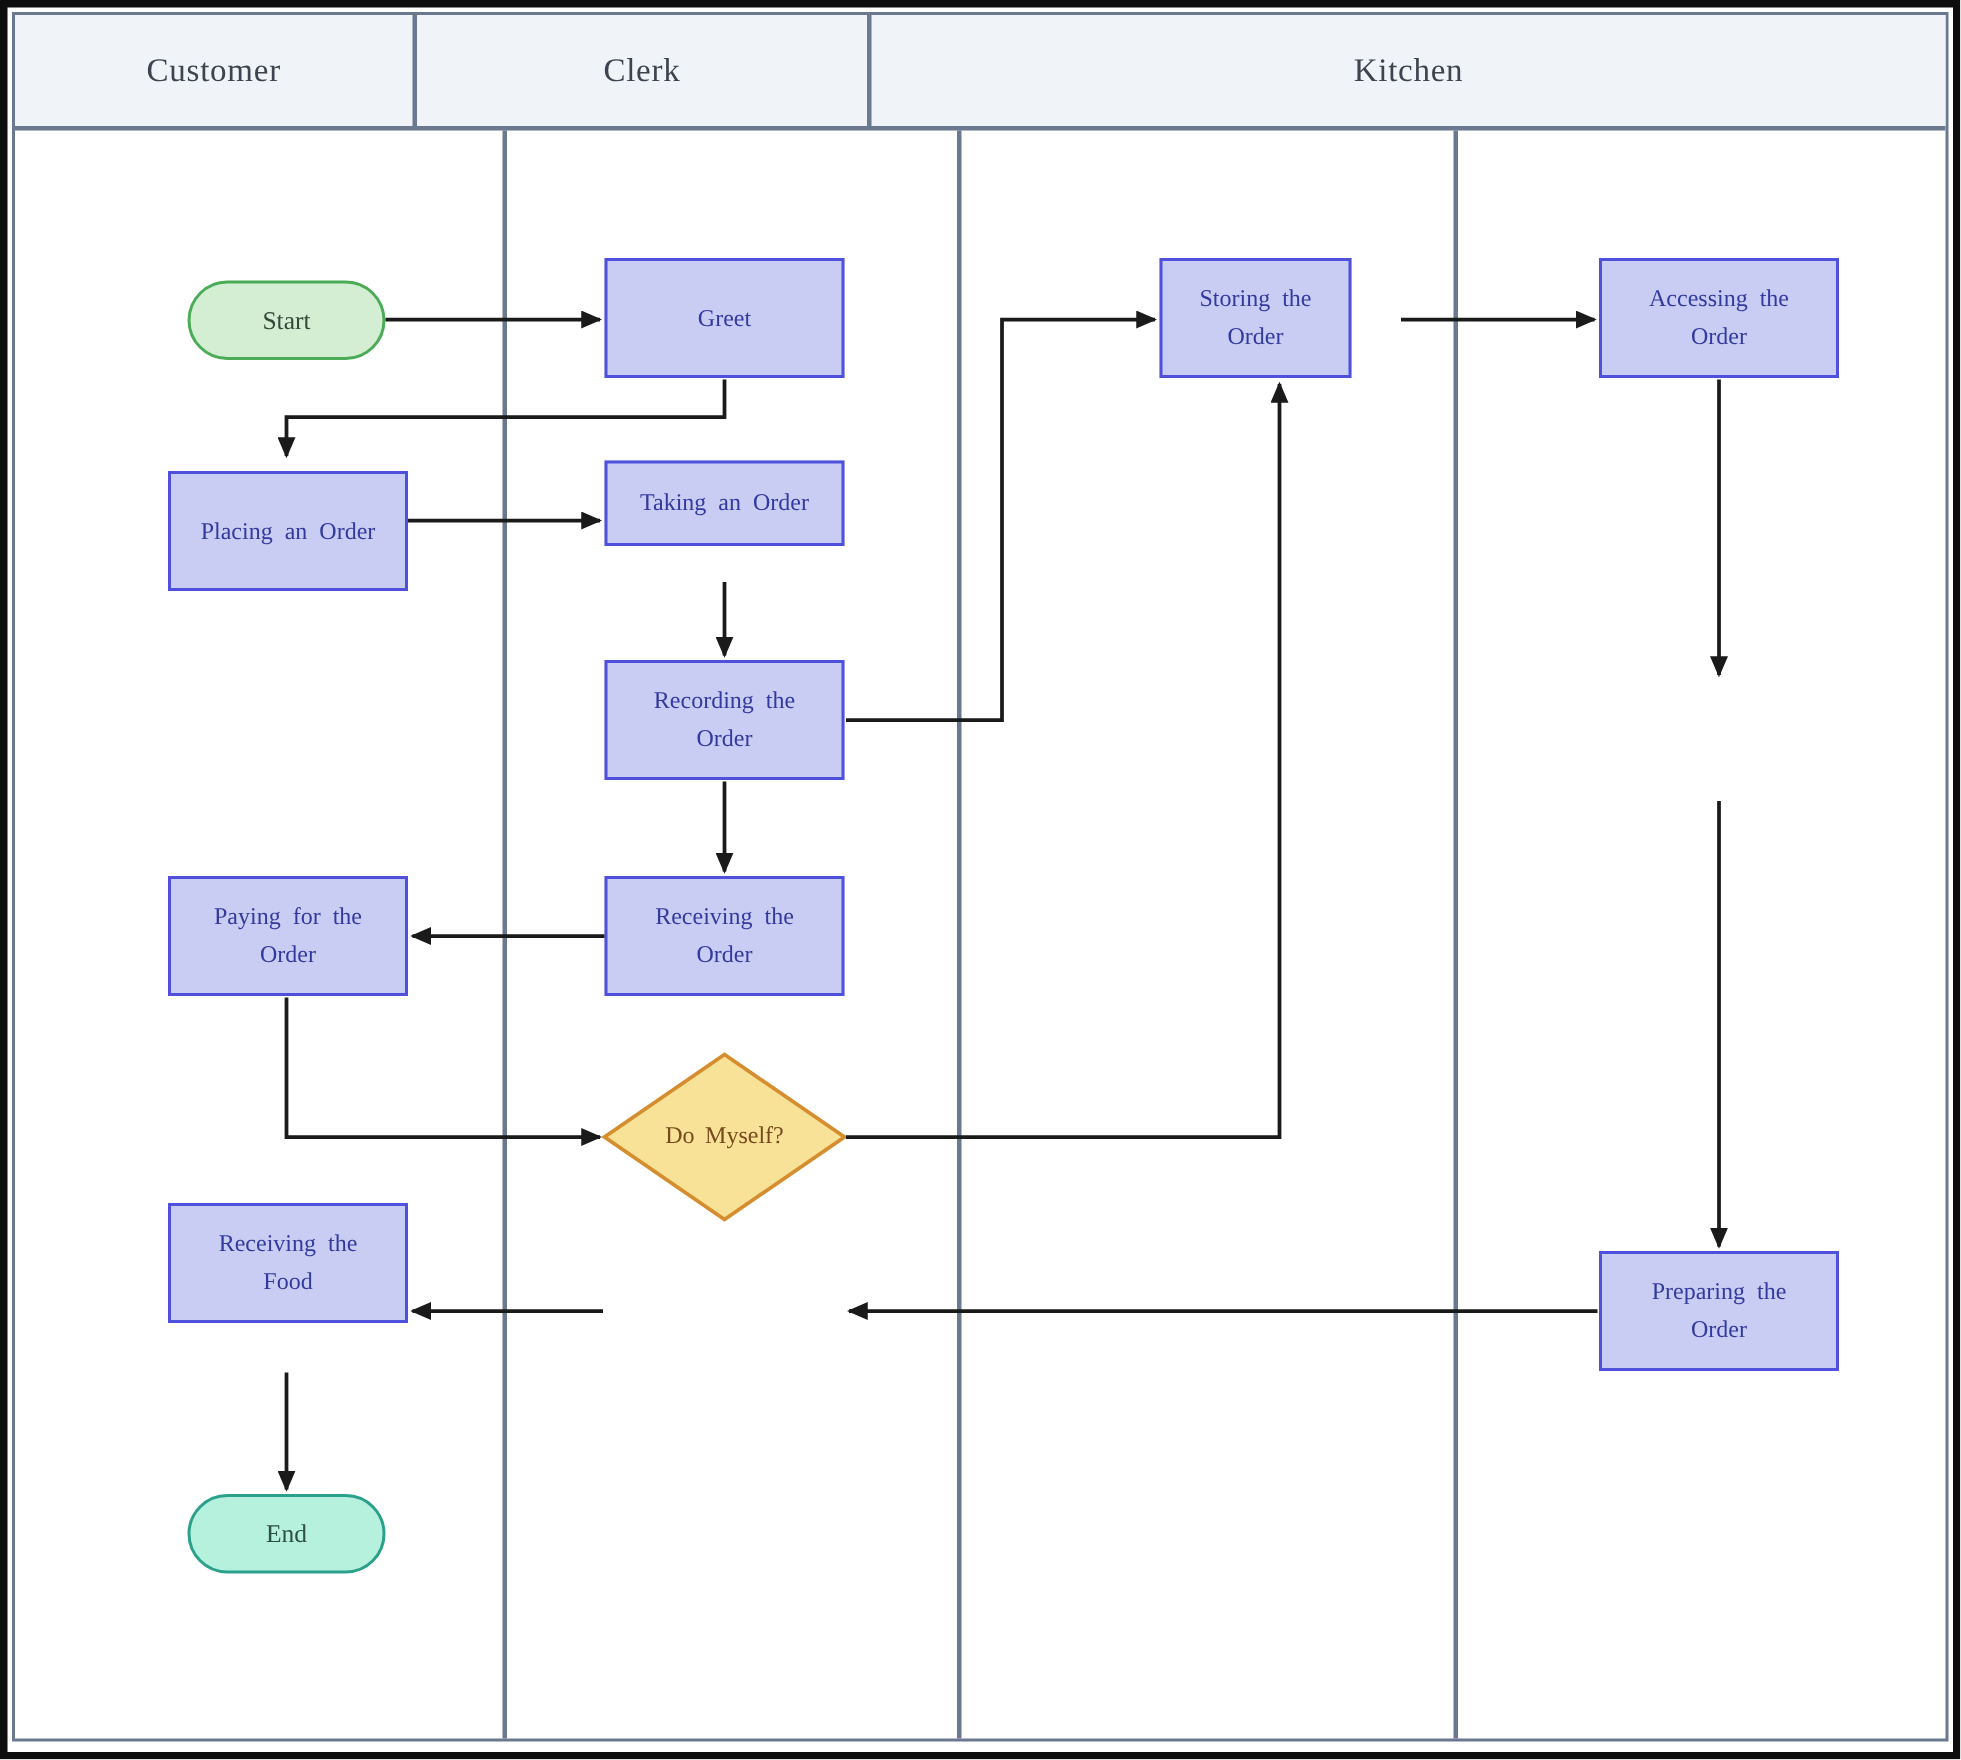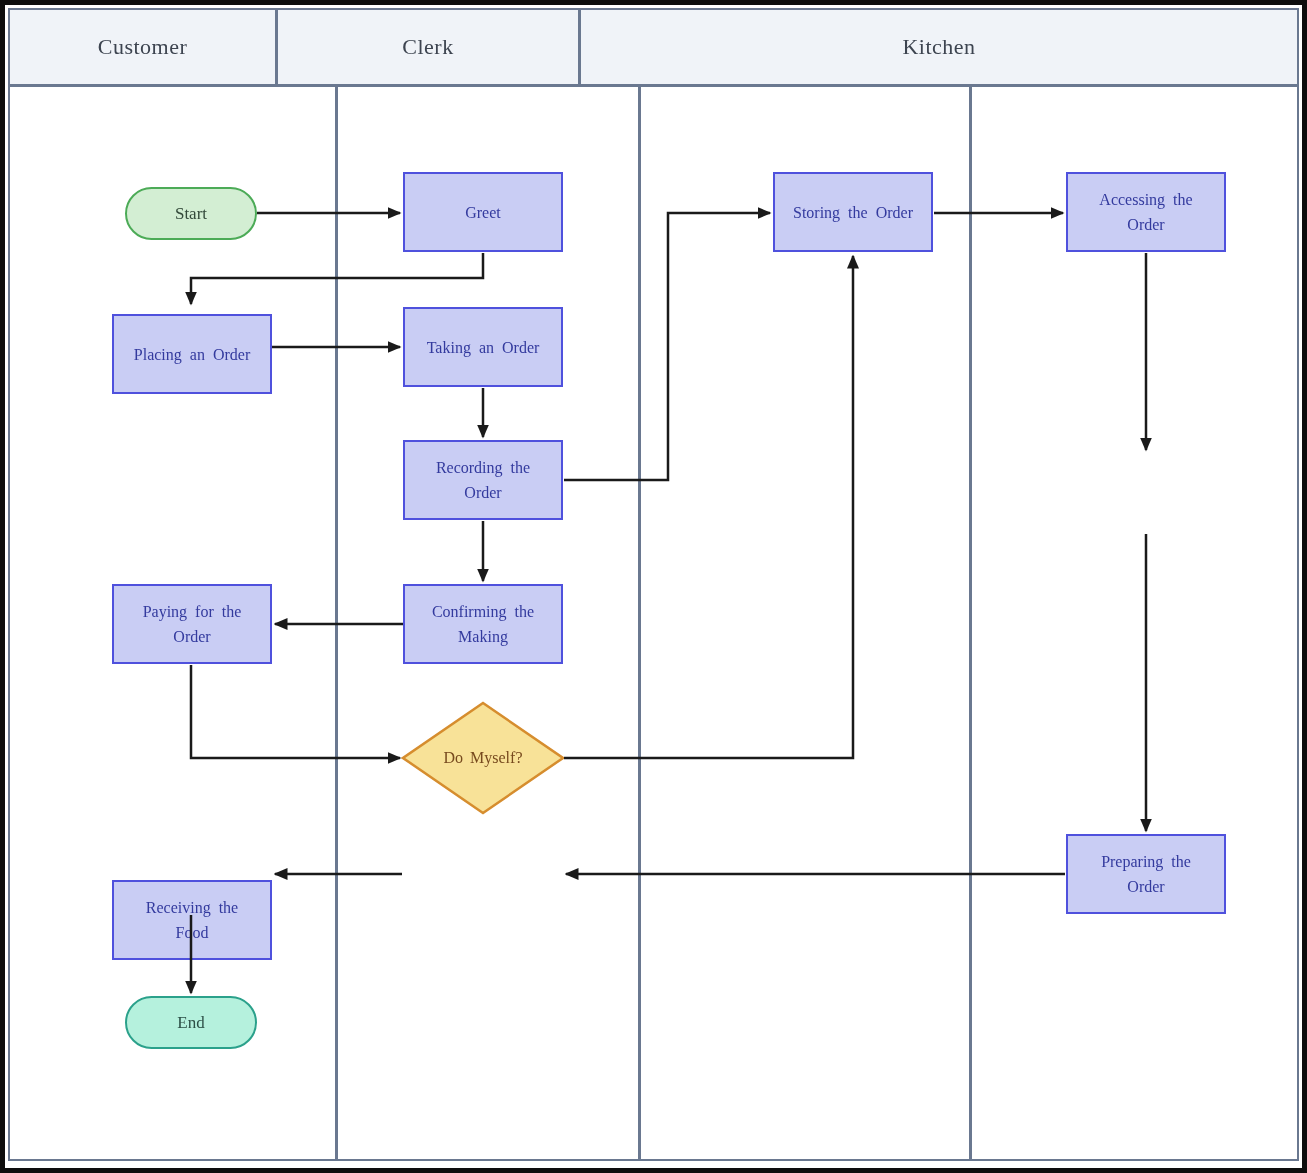--- a/index.html
+++ b/index.html
@@ -19,30 +19,30 @@
   .node{position:absolute;box-sizing:border-box;display:flex;align-items:center;justify-content:center;text-align:center;z-index:2;}
   .process{background:#c9cdf4;border:2.5px solid #4f51dd;color:#333a9e;font-size:16px;line-height:25px;padding:4px 14px;word-spacing:4px;}
   .terminator{border-radius:27px;font-size:17px;word-spacing:3px;}
   .term-start{background:#d3eed3;border:2.5px solid #4cab57;color:#33493a;}
   .term-end{background:#b5f1dd;border:2.5px solid #2ba18b;color:#2d5047;}
   .decision{background:transparent;border:none;padding:0;}
   .decision .diamond-label{position:absolute;left:0;top:0;width:100%;height:100%;display:flex;align-items:center;justify-content:center;color:#774a1e;font-size:16px;word-spacing:3px;}
   #n-start{left:125px;top:187px;width:132px;height:53px;}
   #n-greet{left:403px;top:172px;width:160px;height:80px;}
   #n-placing{left:112px;top:314px;width:160px;height:80px;}
-  #n-taking{left:403px;top:307px;width:160px;height:80px;}
+  #n-taking{left:403px;top:307px;width:160px;height:57px;}
   #n-recording{left:403px;top:440px;width:160px;height:80px;}
   #n-confirming{left:403px;top:584px;width:160px;height:80px;}
   #n-paying{left:112px;top:584px;width:160px;height:80px;}
-  #n-storing{left:773px;top:172px;width:160px;height:80px;}
+  #n-storing{left:773px;top:172px;width:128px;height:80px;}
   #n-accessing{left:1066px;top:172px;width:160px;height:80px;}
   #n-making{left:1066px;top:453px;width:160px;height:80px;}
   #n-preparing{left:1066px;top:834px;width:160px;height:80px;}
   #n-delivering{left:403px;top:834px;width:160px;height:80px;}
-  #n-receiving{left:112px;top:880px;width:160px;height:80px;}
+  #n-receiving{left:112px;top:802px;width:160px;height:80px;}
   #n-end{left:125px;top:996px;width:132px;height:53px;}
   #n-decision{left:401px;top:701px;width:164px;height:114px;}
   
   .edge-layer{position:absolute;left:0;top:0;width:1307px;height:1173px;z-index:3;pointer-events:none;}
   .edge{stroke:#1a1a1a;stroke-width:2.5;fill:none;}
 </style>
 </head>
 <body>
 
 <div class="canvas">
@@ -58,21 +58,21 @@
   <div class="lane-divider ld-2"></div>
   <div class="lane-divider ld-3"></div>
 
   <div class="node terminator term-start" id="n-start">Start</div>
   <div class="node process" id="n-greet">Greet</div>
   <div class="node process" id="n-placing">Placing an Order</div>
   <div class="node process" id="n-taking">Taking an Order</div>
   <div class="node process" id="n-recording">Recording the Order</div>
   <div class="node process" id="n-storing">Storing the Order</div>
   <div class="node process" id="n-accessing">Accessing the Order</div>
-  <div class="node process" id="n-confirming">Confirming the Making</div>
+  <div class="node process" id="n-confirming">Receiving the Order</div>
   <div class="node process" id="n-paying">Paying for the Order</div>
   <div class="node process" id="n-preparing">Preparing the Order</div>
   <div class="node process" id="n-receiving">Receiving the Food</div>
   <div class="node decision" id="n-decision">
     <svg width="164" height="114" viewBox="0 0 164 114">
       <polygon points="82,2 162,57 82,112 2,57" fill="#f8e298" stroke="#d68d2e" stroke-width="2.5"></polygon>
     </svg>
     <div class="diamond-label">Do Myself?</div>
   </div>
 

